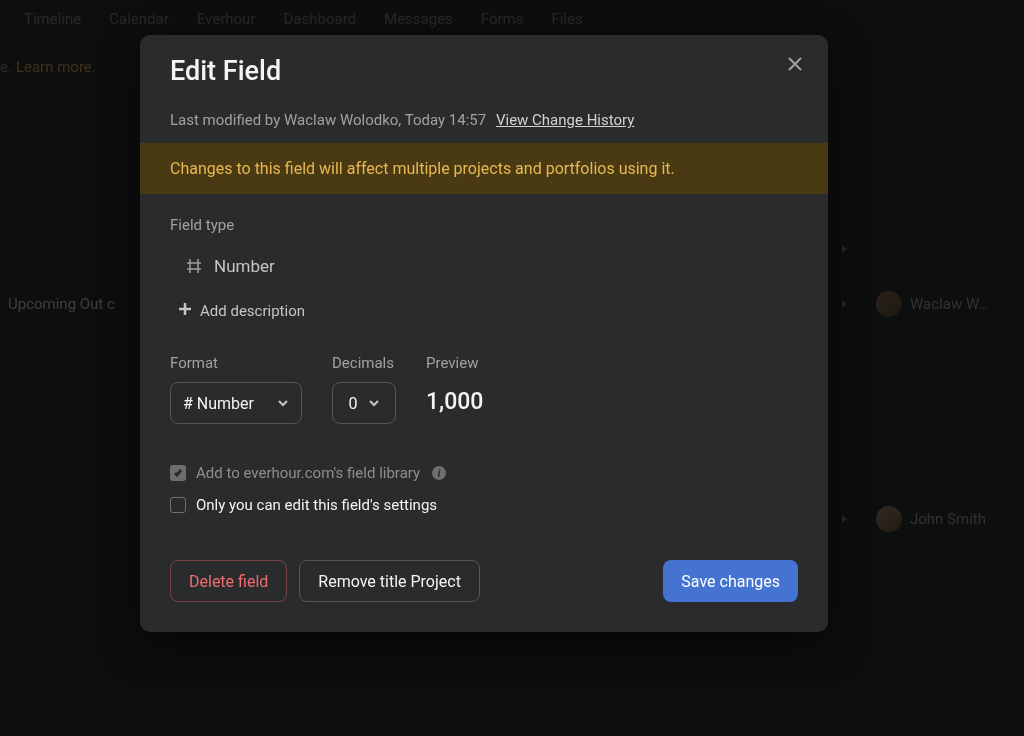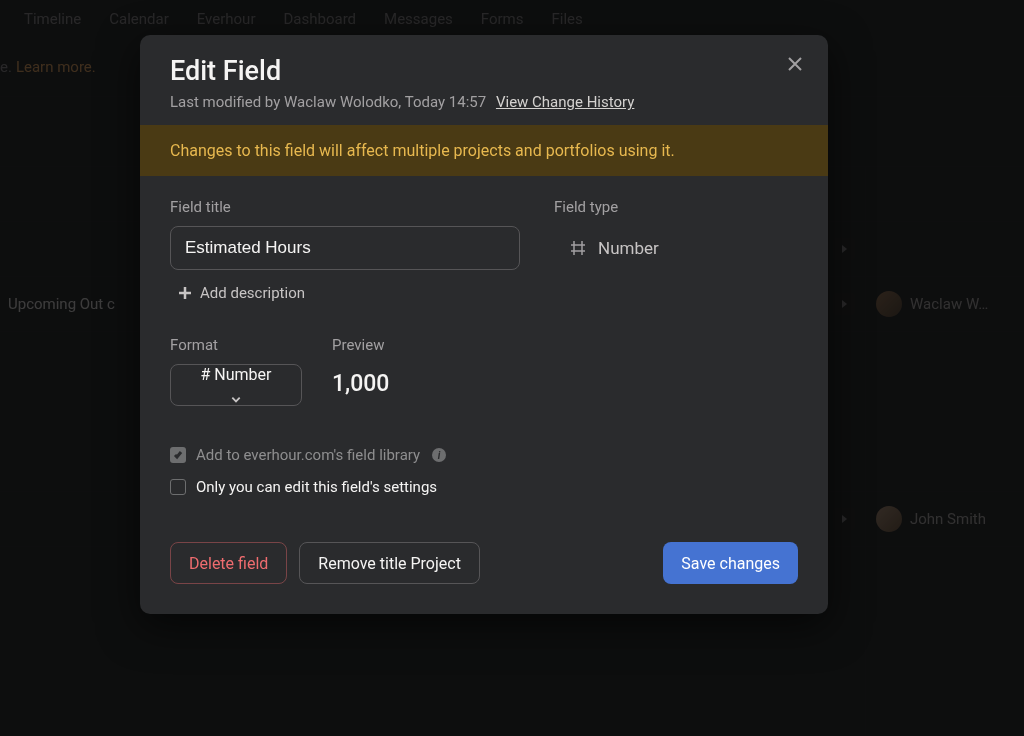--- a/index.html
+++ b/index.html
@@ -18,37 +18,37 @@
   .taskcol { width:865px; padding-left:8px; color:#f5f4f3; font-size:15px; display:flex; align-items:center; justify-content:space-between;}
   .chev { width:22px; height:22px; background:#3a3b3c; border-radius:4px; display:flex; align-items:center; justify-content:center; margin-right:10px;}
   .chev svg{width:10px;height:10px;fill:#a2a0a2;}
   .asscol { width:180px; border-left:1px solid #3a3b3d; height:100%; display:flex; align-items:center; padding:0 10px; gap:8px; color:#c7c4c4; font-size:15px; overflow:hidden; white-space:nowrap;}
   .avatar { width:26px; height:26px; border-radius:50%; background:linear-gradient(135deg,#b08968,#6f5e4e); flex-shrink:0;}
   .spacer-row{height:160px;}
   .tall-row{height:210px;}
   .overlay { position:absolute; inset:0; background:rgba(0,0,0,0.55);}
   .modal { position:absolute; left:140px; top:35px; width:688px; background:#2a2b2d; border-radius:10px; box-shadow:0 12px 40px rgba(0,0,0,0.6); overflow:hidden;}
   .m-head { padding:20px 30px 14px 30px; position:relative;}
-  .m-title { font-size:27px; font-weight:500; color:#f5f4f3; margin-bottom:6px;}
+  .m-title { font-size:27px; font-weight:500; color:#f5f4f3; margin-bottom:24px;}
   .m-sub { font-size:15px; color:#a2a0a2;}
   .m-sub a { color:#d4d2d0; text-decoration:underline; margin-left:6px;}
   .close { position:absolute; top:20px; right:24px; cursor:pointer;}
   .close svg{width:18px;height:18px;stroke:#a2a0a2;stroke-width:2;fill:none;}
   .banner { background:#4a3a14; color:#e7b84f; font-size:16px; padding:16px 30px;}
   .m-body { padding:22px 30px 6px 30px;}
   .field-row { display:flex; gap:34px; margin-bottom:14px;}
   .fgroup { display:flex; flex-direction:column;}
   .flabel { font-size:15px; color:#a2a0a2; margin-bottom:10px;}
   .tinput { width:350px; height:44px; border:1px solid #565557; background:transparent; border-radius:8px; padding:0 14px; font-size:17px; color:#f5f4f3;}
   .ftype { display:flex; align-items:center; gap:10px; height:44px; font-size:17px; color:#c7c4c4; padding-left:14px;}
   .ftype svg{width:20px;height:20px;stroke:#a2a0a2;stroke-width:1.5;fill:none;}
-  .add-desc { display:flex; align-items:center; gap:8px; color:#c7c4c4; font-size:15px; cursor:pointer; margin:8px 0 34px 8px;}
+  .add-desc { display:flex; gap:8px; color:#c7c4c4; font-size:15px; cursor:pointer; margin:8px 0 34px 8px;}
   .add-desc svg{width:14px;height:14px;stroke:#c7c4c4;stroke-width:2.5;fill:none;}
   .format-row { display:flex; gap:30px; margin-bottom:40px;}
-  .sel { height:42px; border:1px solid #565557; border-radius:8px; background:transparent; display:flex; align-items:center; justify-content:space-between; padding:0 12px; font-size:16px; color:#f5f4f3; cursor:pointer; gap:10px;flex-direction:column;}
+  .sel { height:42px; border:1px solid #565557; border-radius:8px; background:transparent; display:flex; align-items:center; justify-content:space-between; padding:0 12px; font-size:16px; color:#f5f4f3; cursor:pointer; gap:10px;}
   .sel.fmt { width:132px;}
   .sel.dec { width:64px; justify-content:center; gap:10px;}
   .sel svg{width:12px;height:12px;stroke:#c7c4c4;stroke-width:2;fill:none;}
   .preview-val { font-size:23px; font-weight:500; color:#f5f4f3; padding-top:6px;}
   .chk-row { display:flex; align-items:center; gap:10px; margin-bottom:14px; font-size:15px;}
   .chk { width:16px; height:16px; border-radius:3px; display:flex; align-items:center; justify-content:center; flex-shrink:0;}
   .chk.checked { background:#6d6e6f;}
   .chk.checked svg{width:10px;height:10px;stroke:#2a2b2d;stroke-width:3;fill:none;}
   .chk.un { border:1.5px solid #6d6e6f;}
   .grey-txt { color:#8e8e8f;}
@@ -156,24 +156,20 @@
     <div class="close">
       <svg viewBox="0 0 18 18">
           <path d="M3 3l12 12M15 3L3 15"></path>
         </svg>
     </div>
   </div>
   <div class="banner">Changes to this field will affect multiple projects and portfolios using it.</div>
   <div class="m-body">
     <div class="field-row">
       <div class="fgroup">
-        <div class="flabel">Field title</div>
-        <input class="tinput" value="Estimated Hours" style="">
-      </div>
-      <div class="fgroup">
         <div class="flabel">Field type</div>
         <div class="ftype">
           <svg viewBox="0 0 20 20">
               <path d="M6 3v14M14 3v14M3 7h14M3 13h14"></path>
             </svg>
           <span>Number</span>
         </div>
       </div>
     </div>
     <div class="add-desc">
@@ -186,20 +182,29 @@
       <div class="fgroup">
         <div class="flabel">Format</div>
         <div class="sel fmt">
           <span># Number</span>
           <svg viewBox="0 0 12 12">
               <path d="M2 4l4 4 4-4"></path>
             </svg>
         </div>
       </div>
       <div class="fgroup">
+        <div class="flabel">Decimals</div>
+        <div class="sel dec">
+          <span>0</span>
+          <svg viewBox="0 0 12 12">
+              <path d="M2 4l4 4 4-4"></path>
+            </svg>
+        </div>
+      </div>
+      <div class="fgroup">
         <div class="flabel">Preview</div>
         <div class="preview-val">1,000</div>
       </div>
     </div>
     <div class="chk-row">
       <div class="chk checked">
         <svg viewBox="0 0 10 10">
             <path d="M2 5l2 2 4-5"></path>
           </svg>
       </div>

